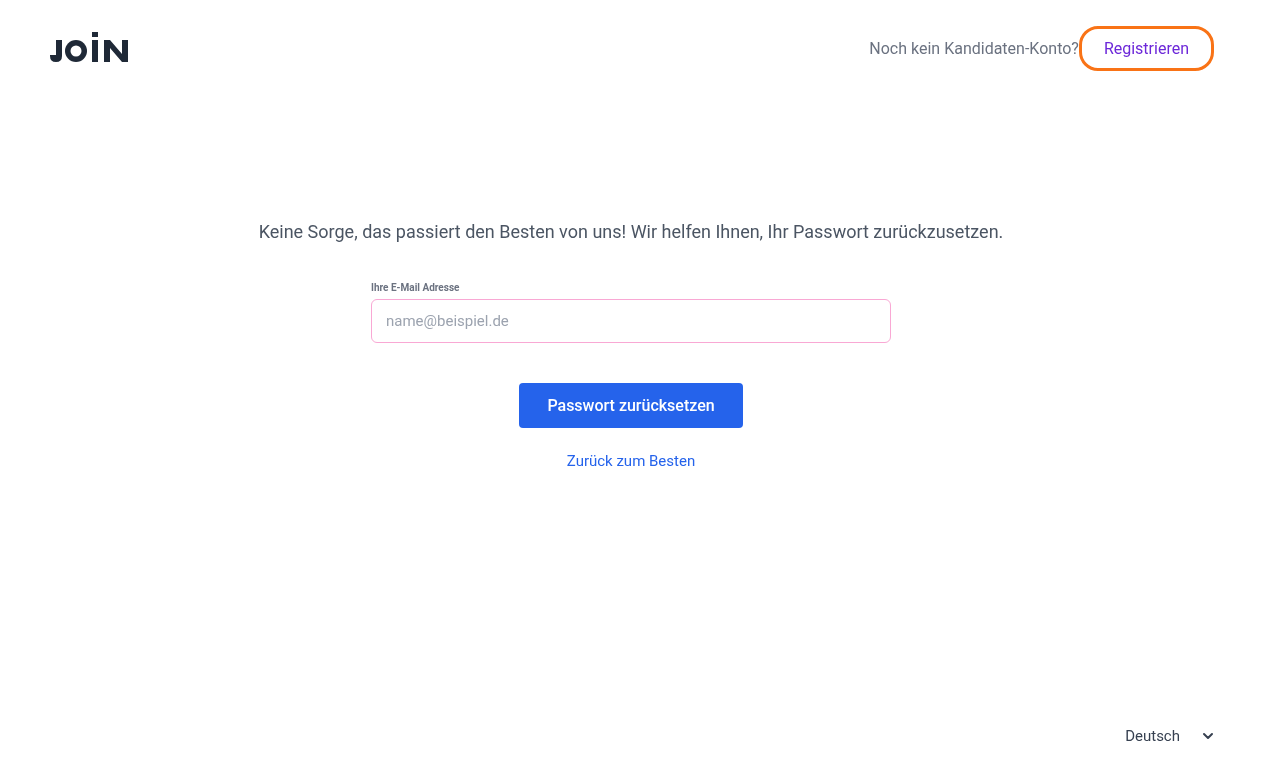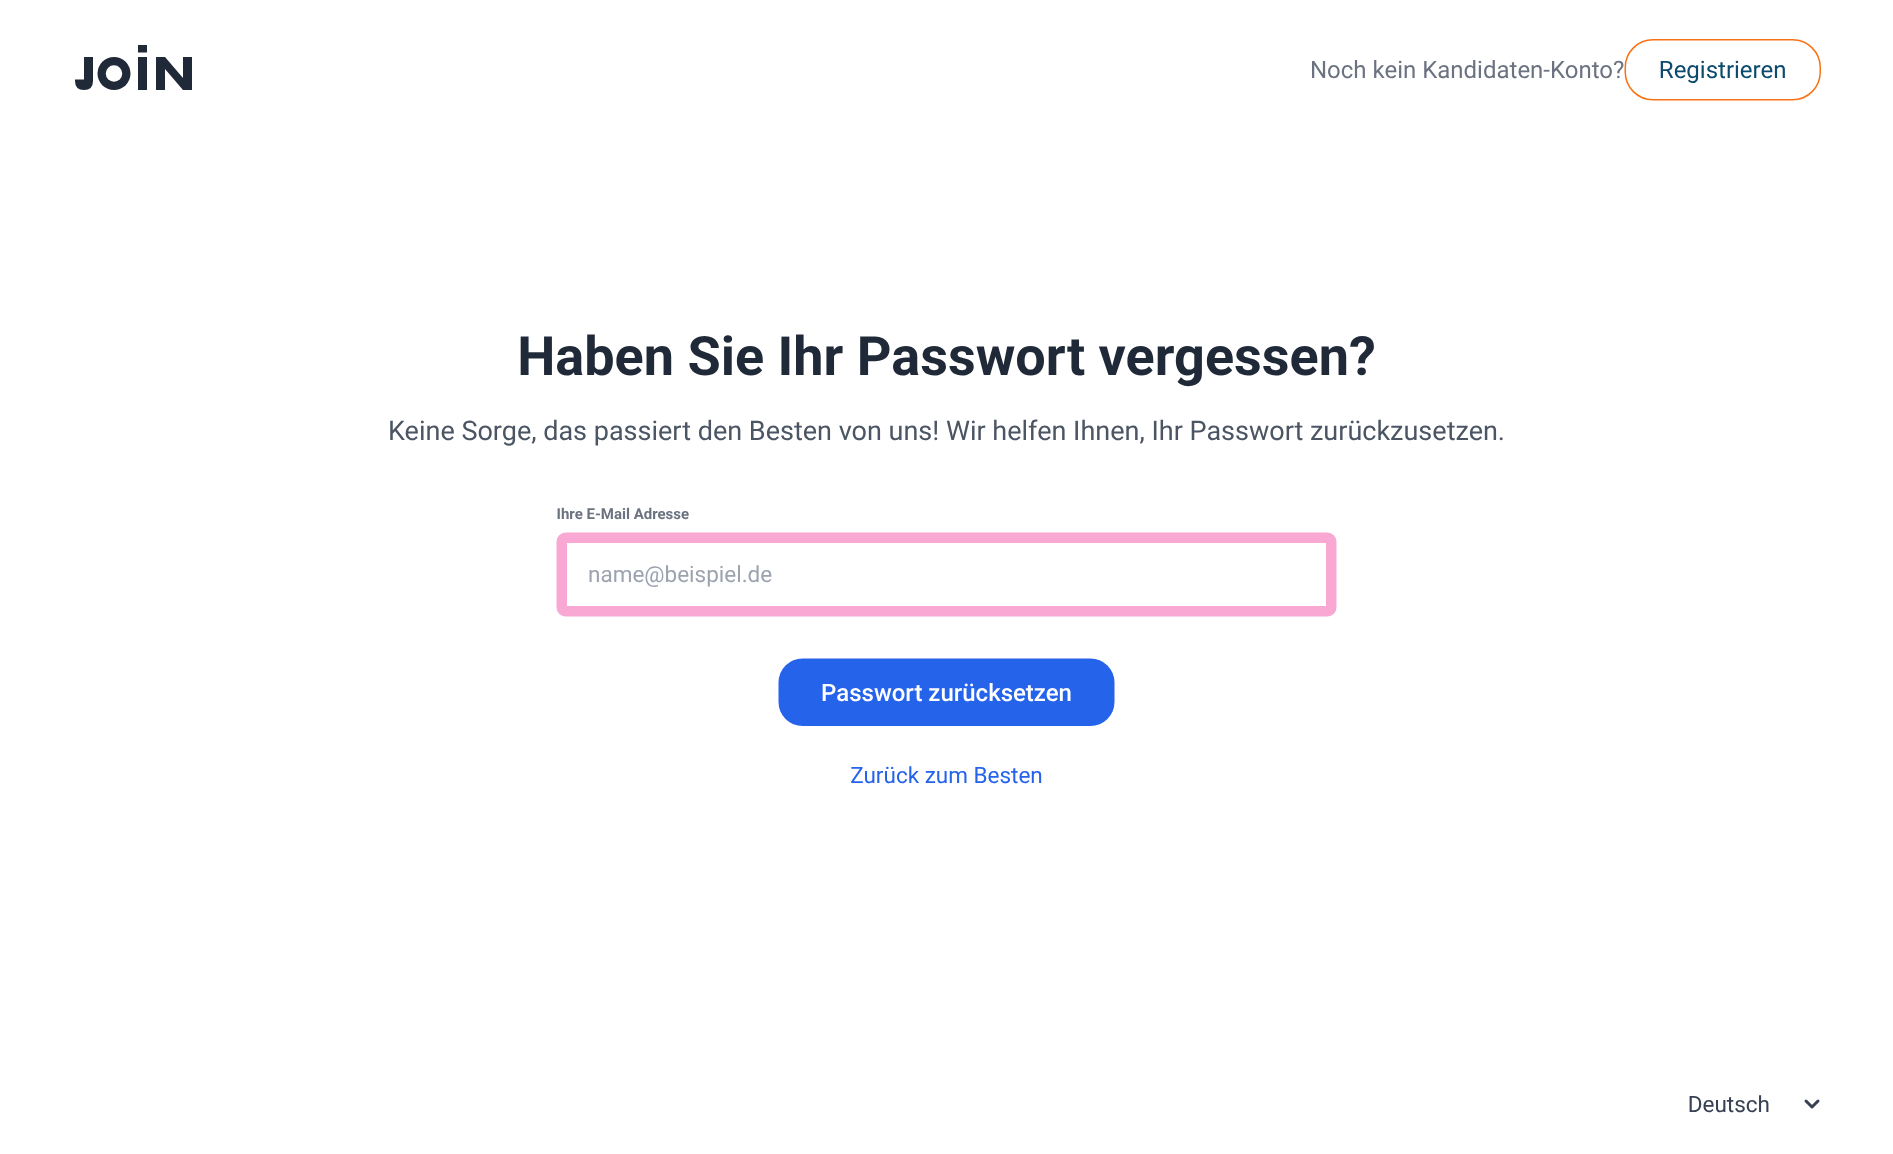--- a/index.html
+++ b/index.html
@@ -42,25 +42,25 @@
       align-items: center;
     }
     
     .header-text {
       color: #6b7280;
       font-size: 16px;
     }
     
     .register-button {
       background: #ffffff;
-      border: 1px solid #f97316;
+      border: 3px solid #f97316;
       border-radius: 19px;
       padding: 10px 22px;
       font-size: 16px;
-      color: #0c4a6e;
+      color: #6d28d9;
       cursor: pointer;
       font-family: inherit;
     }
     
     .main-content {
       text-align: center;
       margin-top: 150px;
       padding: 0 20px;
     }
     
@@ -88,40 +88,40 @@
       font-size: 10px;
       color: #6b7280;
       margin-bottom: 6px;
       font-weight: bold;
     }
     
     .email-input {
       width: 100%;
       padding: 12px 14px;
       font-size: 15px;
-      border: 7px solid #f9a8d4;
+      border: 1px solid #f9a8d4;
       border-radius: 6px;
       color: #1f2937;
       font-family: inherit;
     }
     
     .email-input::placeholder {
       color: #9ca3af;
     }
     
     .submit-button {
       background: #2563eb;
       color: #ffffff;
       border: none;
-      border-radius: 16px;
+      border-radius: 4px;
       padding: 13px 28px;
       font-size: 16px;
       font-weight: 500;
       cursor: pointer;
-      margin-top: 28px;
+      margin-top: 40px;
       font-family: inherit;
     }
     
     .back-link {
       display: block;
       margin-top: 24px;
       color: #2563eb;
       font-size: 15px;
       text-decoration: none;
       cursor: pointer;
@@ -158,21 +158,20 @@
       <path d="M 56 30 L 56 8 L 62 8 L 74 22 L 74 8 L 80 8 L 80 30 L 74 30 L 62 16 L 62 30 Z" fill="#1f2937"></path>
     </svg>
   </div>
   <div class="header-right">
     <span class="header-text">Noch kein Kandidaten-Konto?</span>
     <button class="register-button">Registrieren</button>
   </div>
 </header>
 
 <main class="main-content">
-  <h1 class="page-title">Haben Sie Ihr Passwort vergessen?</h1>
   <p class="page-subtitle">Keine Sorge, das passiert den Besten von uns! Wir helfen Ihnen, Ihr Passwort zurückzusetzen.</p>
 
   <div class="form-container">
     <label class="form-label">Ihre E-Mail Adresse</label>
     <input type="email" class="email-input" placeholder="name@beispiel.de" style="">
     
     <button class="submit-button">Passwort zurücksetzen</button>
     
     <a class="back-link">Zurück zum Besten</a>
   </div>

